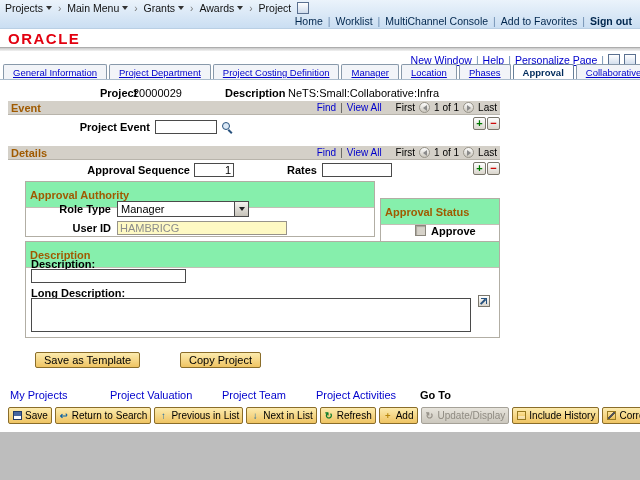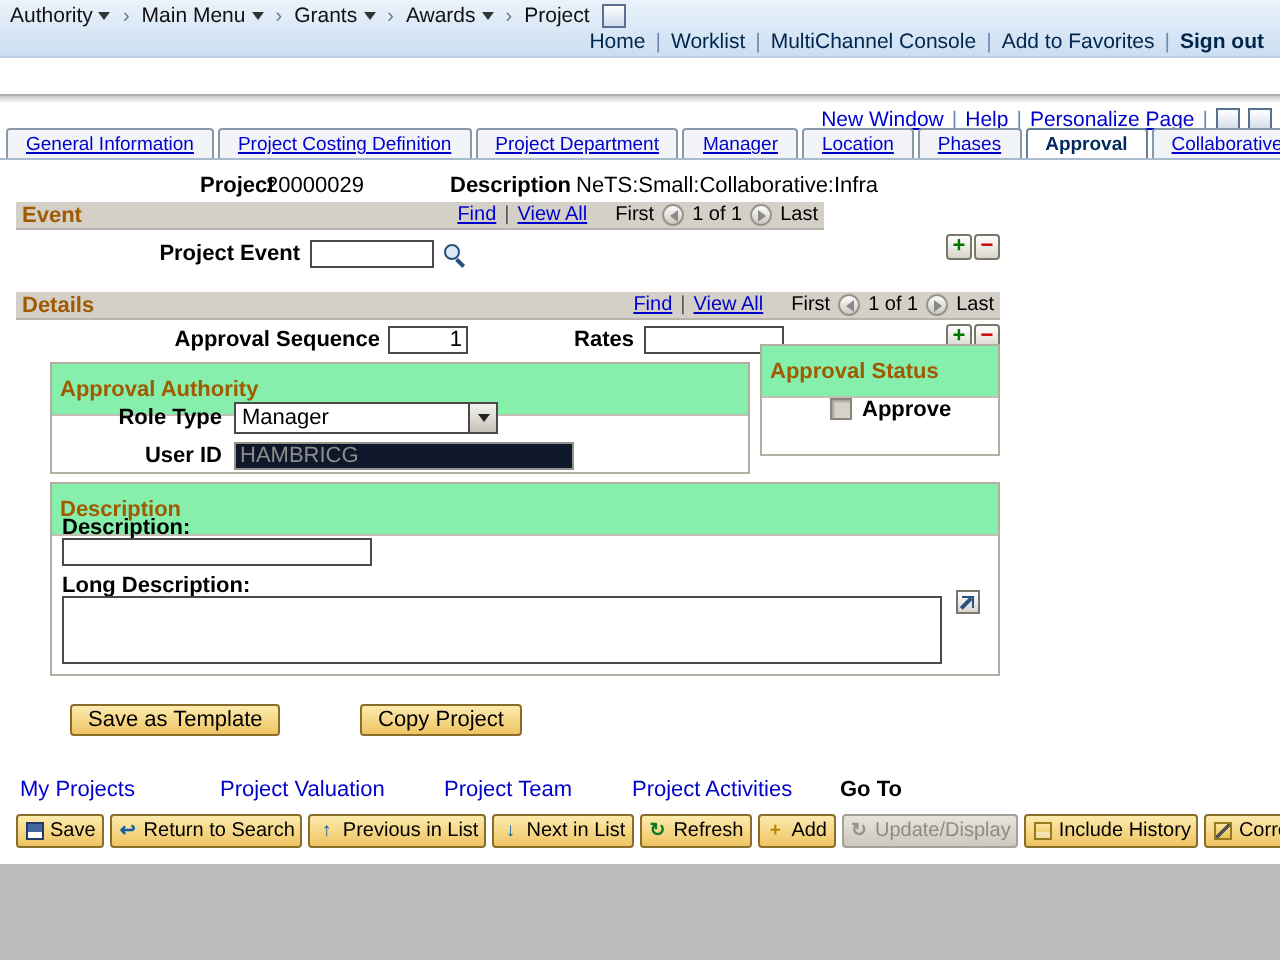--- a/index.html
+++ b/index.html
@@ -33,35 +33,35 @@
   .tab.active{background:#fff;color:#002b5c;font-weight:bold;text-decoration:none;border-color:#667f99}
   .tabs-line{left:0;top:79px;width:640px;height:1px;background:#aabbcc}
 
   .lbl{font-weight:bold;font-size:11px}
   .val{font-size:11px}
 
   
   .secbar{position:absolute;height:14px;background:#d4d0c8;border-bottom:1px solid #b8b4ab;display:flex;align-items:center;justify-content:space-between;padding:0 3px}
   .sectitle{color:#a05a00;font-weight:bold;font-size:11px}
   .rownav{display:flex;align-items:center;gap:4px;font-size:10px}
-  .rownav .rlink{color:#0000cc;text-decoration:underline;cursor:pointer}
+  .rownav .rlink{color:#0000cc;cursor:pointer}
   .nsep{color:#555}
   .nfirst{margin-left:10px}
   .navbtn{width:11px;height:11px;border-radius:50%;border:1px solid #98948a;background:linear-gradient(#fdfdfd,#ccc8be);display:inline-flex;align-items:center;justify-content:center;cursor:pointer}
   .tri-l2{width:0;height:0;border-top:3px solid transparent;border-bottom:3px solid transparent;border-right:4px solid #8a8a8a}
   .tri-r2{width:0;height:0;border-top:3px solid transparent;border-bottom:3px solid transparent;border-left:4px solid #8a8a8a}
 
   .pm{position:absolute;width:13px;height:13px;border:1px solid #7a766c;border-radius:2px;background:linear-gradient(#ffffff,#d9d5cc);font-size:11px;line-height:10px;font-weight:bold;text-align:center;cursor:pointer}
   .pm.plus{color:#007700}
   .pm.minus{color:#cc0000}
 
   
   .tin{position:absolute;height:14px;border:1px solid #4a4a4a;background:#fff;font-family:inherit;font-size:11px;padding:0 2px}
   .tin.num{text-align:right}
-  .tin.dis{background:#0f172a;color:#8c8c8c;border-color:#97938a}
+  .tin.dis{background:#fef9c3;color:#8c8c8c;border-color:#97938a}
   .rlabel{position:absolute;text-align:right;font-weight:bold;font-size:11px}
 
   .sel{position:absolute;height:16px;border:1px solid #4a4a4a;background:#fff;display:flex;align-items:center;cursor:pointer}
   .sel-text{flex:1;font-size:11px;padding:0 3px;white-space:nowrap;overflow:hidden}
   .sel-btn{width:14px;align-self:stretch;background:linear-gradient(#f5f3ef,#c6c2b9);border-left:1px solid #4a4a4a;display:flex;align-items:center;justify-content:center}
   .sel-tri{width:0;height:0;border-left:3.5px solid transparent;border-right:3.5px solid transparent;border-top:4px solid #222}
 
   .gbox{position:absolute;border:1px solid #b2aea4}
   .gbox-h{height:26px;background:#86efac;border-bottom:1px solid #c3bfb5;display:flex;align-items:center;padding:0 4px}
 
@@ -97,21 +97,21 @@
 </head>
 <body>
 
 <div class="screen">
   <div class="page">
 
     <div class="abs topband"></div>
 
     <div class="abs crumbs">
       <span class="crumb">
-          <span>Authority</span>
+          <span>Projects</span>
           <span class="caret"></span>
         </span>
       <span class="csep">›</span>
       <span class="crumb">
           <span>Main Menu</span>
           <span class="caret"></span>
         </span>
       <span class="csep">›</span>
       <span class="crumb">
           <span>Grants</span>
@@ -134,54 +134,55 @@
       <span class="usep">|</span>
       <span class="ulink">Worklist</span>
       <span class="usep">|</span>
       <span class="ulink">MultiChannel Console</span>
       <span class="usep">|</span>
       <span class="ulink">Add to Favorites</span>
       <span class="usep">|</span>
       <span class="ulink strong">Sign out</span>
     </div>
 
+    <div class="abs oracle">ORACLE</div>
     <div class="abs divider"></div>
 
     <div class="abs pagebar">
       <span class="blink">New Window</span>
       <span class="usep">|</span>
       <span class="blink">Help</span>
       <span class="usep">|</span>
       <span class="blink">Personalize Page</span>
       <span class="usep">|</span>
       <span class="mico"></span>
       <span class="mico"></span>
     </div>
 
     <div class="abs tabs">
       <span class="tab">General Information</span>
+      <span class="tab">Project Department</span>
       <span class="tab">Project Costing Definition</span>
-      <span class="tab">Project Department</span>
       <span class="tab">Manager</span>
       <span class="tab">Location</span>
       <span class="tab">Phases</span>
       <span class="tab active">Approval</span>
       <span class="tab">Collaborative</span>
       <span class="tab">User Fields</span>
       <span class="tab">Rates</span>
 
     </div>
     <div class="abs tabs-line"></div>
 
     <span class="abs lbl" style="left:100px;top:87px">Project</span>
     <span class="abs val" style="left:133px;top:87px">20000029</span>
     <span class="abs lbl" style="left:225px;top:87px">Description</span>
     <span class="abs val" style="left:288px;top:87px">NeTS:Small:Collaborative:Infra</span>
 
-    <div class="secbar" style="left:8px;top:101px;width:404px">
+    <div class="secbar" style="left:8px;top:101px;width:492px">
       <span class="sectitle">Event</span>
       <span class="rownav">
         <span class="rlink">Find</span>
         <span class="nsep">|</span>
         <span class="rlink">View All</span>
         <span class="nfirst">First</span>
         <span class="navbtn">
             <span class="tri-l2"></span>
           </span>
         <span>1 of 1</span>
@@ -231,21 +232,21 @@
       <div class="sel" style="left:91px;top:19px;width:132px">
         <span class="sel-text">Manager</span>
         <span class="sel-btn">
             <span class="sel-tri"></span>
           </span>
       </div>
       <span class="rlabel" style="left:5px;top:40px;width:80px">User ID</span>
       <input class="tin dis" style="left: 91px; top: 39px; width: 170px;" disabled="" value="HAMBRICG">
     </div>
 
-    <div class="gbox" style="left:380px;top:172px;width:120px;height:56px">
+    <div class="gbox" style="left:380px;top:198px;width:120px;height:56px">
       <div class="gbox-h">
           <span class="sectitle">Approval Status</span>
         </div>
       <span class="cbox" style="left:34px;top:26px"></span>
       <span class="lbl" style="position:absolute;left:50px;top:26px">Approve</span>
     </div>
 
     <div class="gbox" style="left:25px;top:241px;width:475px;height:97px">
       <div class="gbox-h">
           <span class="sectitle">Description</span>

